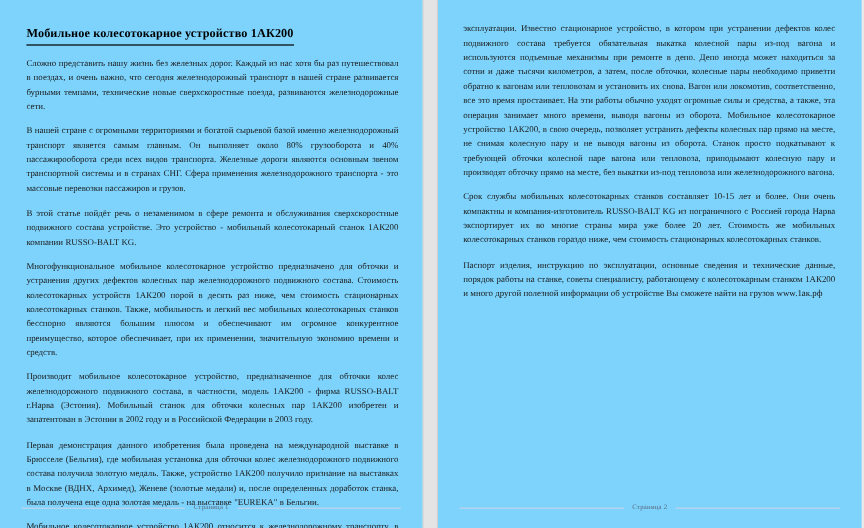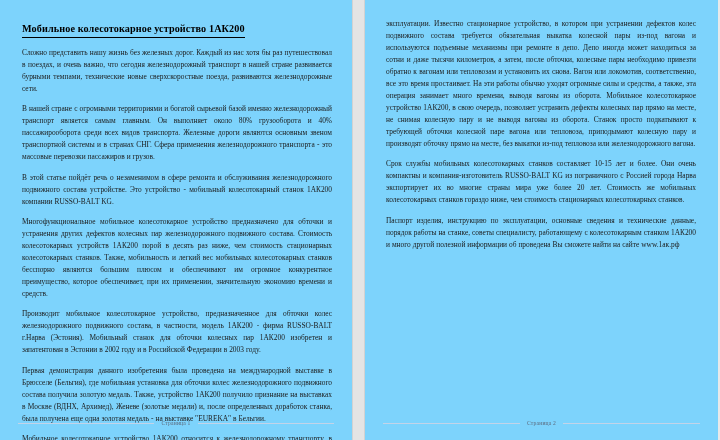--- a/index.html
+++ b/index.html
@@ -94,39 +94,39 @@
 </head>
 <body>
 
 <div class="viewer">
 
   <div class="page page-left">
     <div class="doc-title">Мобильное колесотокарное устройство 1АК200</div>
 
     <p class="para">Сложно представить нашу жизнь без железных дорог. Каждый из нас хотя бы раз путешествовал в поездах, и очень важно, что сегодня железнодорожный транспорт в нашей стране развивается бурными темпами, технические новые сверхскоростные поезда, развиваются железнодорожные сети.</p>
     <p class="para">В нашей стране с огромными территориями и богатой сырьевой базой именно железнодорожный транспорт является самым главным. Он выполняет около 80% грузооборота и 40% пассажирооборота среди всех видов транспорта. Железные дороги являются основным звеном транспортной системы и в странах СНГ. Сфера применения железнодорожного транспорта - это массовые перевозки пассажиров и грузов.</p>
-    <p class="para">В этой статье пойдёт речь о незаменимом в сфере ремонта и обслуживания железнодорожного подвижного состава устройстве. Это устройство - мобильный колесотокарный станок 1АК200 компании RUSSO-BALT KG.</p>
+    <p class="para">В этой статье пойдёт речь о незаменимом в сфере ремонта и обслуживания сверхскоростные подвижного состава устройстве. Это устройство - мобильный колесотокарный станок 1АК200 компании RUSSO-BALT KG.</p>
     <p class="para">Многофункциональное мобильное колесотокарное устройство предназначено для обточки и устранения других дефектов колесных пар железнодорожного подвижного состава. Стоимость колесотокарных устройств 1АК200 порой в десять раз ниже, чем стоимость стационарных колесотокарных станков. Также, мобильность и легкий вес мобильных колесотокарных станков бесспорно являются большим плюсом и обеспечивают им огромное конкурентное преимущество, которое обеспечивает, при их применении, значительную экономию времени и средств.</p>
     <p class="para">Производит мобильное колесотокарное устройство, предназначенное для обточки колес железнодорожного подвижного состава, в частности, модель 1АК200 - фирма RUSSO-BALT г.Нарва (Эстония). Мобильный станок для обточки колесных пар 1АК200 изобретен и запатентован в Эстонии в 2002 году и в Российской Федерации в 2003 году.</p>
     <p class="para">Первая демонстрация данного изобретения была проведена на международной выставке в Брюсселе (Бельгия), где мобильная установка для обточки колес железнодорожного подвижного состава получила золотую медаль. Также, устройство 1АК200 получило признание на выставках в Москве (ВДНХ, Архимед), Женеве (золотые медали) и, после определенных доработок станка, была получена еще одна золотая медаль - на выставке "EUREKA" в Бельгии.</p>
     <p class="para">Мобильное колесотокарное устройство 1АК200 относится к железнодорожному транспорту, в частности, к колесам тепловозов, моторных и грузовых вагонов и используется при устранении некоторых дефектов колес, появляющихся в процессе</p>
 
     <div class="footer">
       <div class="rule"></div>
       <div class="page-label">Страница 1</div>
       <div class="rule"></div>
     </div>
   </div>
 
   <div class="page-gutter"></div>
 
   <div class="page page-right">
     <p class="para">эксплуатации. Известно стационарное устройство, в котором при устранении дефектов колес подвижного состава требуется обязательная выкатка колесной пары из-под вагона и используются подъемные механизмы при ремонте в депо. Депо иногда может находиться за сотни и даже тысячи километров, а затем, после обточки, колесные пары необходимо привезти обратно к вагонам или тепловозам и установить их снова. Вагон или локомотив, соответственно, все это время простаивает. На эти работы обычно уходят огромные силы и средства, а также, эта операция занимает много времени, выводя вагоны из оборота. Мобильное колесотокарное устройство 1АК200, в свою очередь, позволяет устранить дефекты колесных пар прямо на месте, не снимая колесную пару и не выводя вагоны из оборота. Станок просто подкатывают к требующей обточки колесной паре вагона или тепловоза, приподымают колесную пару и производят обточку прямо на месте, без выкатки из-под тепловоза или железнодорожного вагона.</p>
     <p class="para">Срок службы мобильных колесотокарных станков составляет 10-15 лет и более. Они очень компактны и компания-изготовитель RUSSO-BALT KG из пограничного с Россией города Нарва экспортирует их во многие страны мира уже более 20 лет. Стоимость же мобильных колесотокарных станков гораздо ниже, чем стоимость стационарных колесотокарных станков.</p>
-    <p class="para">Паспорт изделия, инструкцию по эксплуатации, основные сведения и технические данные, порядок работы на станке, советы специалисту, работающему с колесотокарным станком 1АК200 и много другой полезной информации об проведена Вы сможете найти на сайте www.1ак.рф</p>
+    <p class="para">Паспорт изделия, инструкцию по эксплуатации, основные сведения и технические данные, порядок работы на станке, советы специалисту, работающему с колесотокарным станком 1АК200 и много другой полезной информации об устройстве Вы сможете найти на грузов www.1ак.рф</p>
 
     <div class="footer">
       <div class="rule"></div>
       <div class="page-label">Страница 2</div>
       <div class="rule"></div>
     </div>
   </div>
 
 </div>
 

